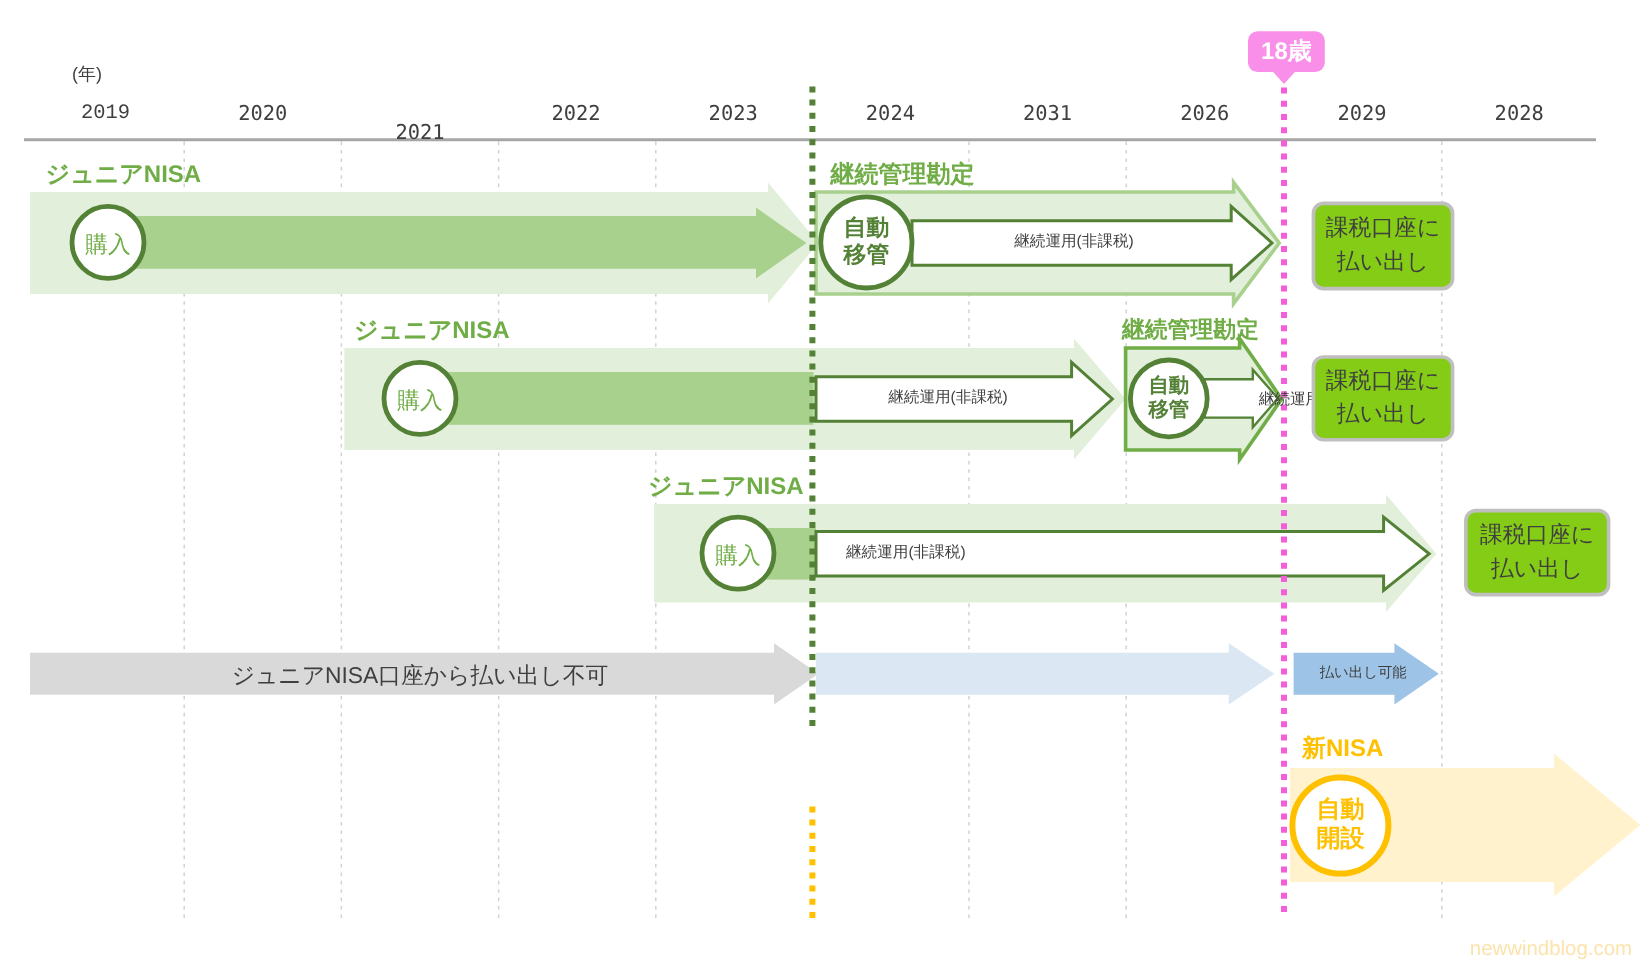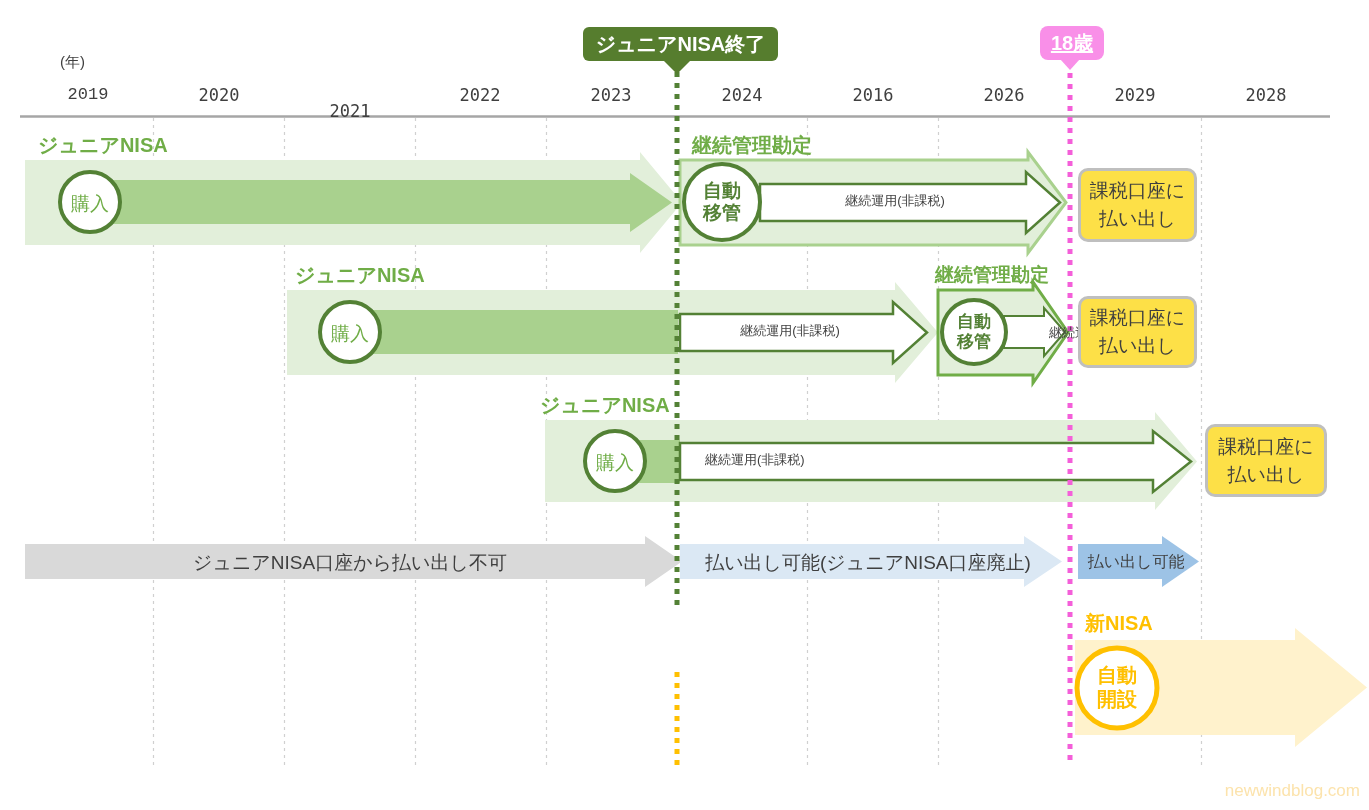--- a/index.html
+++ b/index.html
@@ -16,23 +16,23 @@
   #shapes{position:absolute;left:0;top:0;z-index:1;}
   .txt{position:absolute;z-index:2;color:var(--ink,#3f3f3f);white-space:nowrap;}
   .year{width:60px;text-align:center;font-size:17px;top:85px;font-family:"DejaVu Sans Mono","Liberation Mono",monospace;}
   .glabel{font-weight:bold;font-size:20px;color:var(--green-mid,#70ad47);}
   .circle-txt{text-align:center;z-index:3;}
   .purchase{font-size:19px;color:var(--green-mid,#70ad47);width:60px;}
   .transfer{font-weight:bold;color:var(--green-dark,#538135);}
   .arrow-txt{font-size:13px;text-align:center;}
   .badge{position:absolute;z-index:3;color:#fff;font-weight:bold;text-align:center;}
   .badge .tail{position:absolute;width:0;height:0;}
-  .payout-box{position:absolute;z-index:2;background:#fde047;border:3px solid var(--box-border,#bfbfbf);
+  .payout-box{position:absolute;z-index:2;background:#84cc16;border:3px solid var(--box-border,#bfbfbf);
     border-radius:10px;display:flex;flex-direction:column;align-items:center;justify-content:center;
-    font-size:19px;color:var(--ink,#3f3f3f);line-height:1.45;text-align:center;}
+    font-size:19px;color:var(--ink,#3f3f3f);line-height:1.45;text-align:center;margin-left:15px;}
   .watermark{font-size:17px;color:var(--watermark,#fce3ac);text-align:right;width:200px;}
 </style>
 </head>
 <body>
 
 <div id="canvas">
 
   <svg id="shapes" width="1369" height="810" viewBox="0 0 1369 810">
 
     <g stroke="#d0d0d0" stroke-width="1.2" stroke-dasharray="3 4">
@@ -79,30 +79,26 @@
     <line x1="677" y1="672" x2="677" y2="768" stroke="#ffc000" stroke-width="5" stroke-dasharray="5 6"></line>
   </svg>
 
   <div class="txt" style="left:60px;top:53px;font-size:15px;">(年)</div>
   <div class="txt year" style="left:58px;font-family:Liberation Mono, monospace;">2019</div>
   <div class="txt year" style="left:189px;">2020</div>
   <div class="txt year" style="left:320px;margin-top:16px;">2021</div>
   <div class="txt year" style="left:450px;">2022</div>
   <div class="txt year" style="left:581px;">2023</div>
   <div class="txt year" style="left:712px;">2024</div>
-  <div class="txt year" style="left:843px;">2016</div>
+  <div class="txt year" style="left:843px;">2031</div>
   <div class="txt year" style="left:974px;">2026</div>
   <div class="txt year" style="left:1105px;">2029</div>
   <div class="txt year" style="left:1236px;">2028</div>
 
-  <div class="badge" style="left:583px;top:27px;width:195px;height:34px;line-height:34px;font-size:20px;border-radius:6px;background:var(--green-badge,#567d2e);">
-    <span>ジュニアNISA終了</span>
-    <span class="tail" style="left:80px;top:33px;border-left:14px solid transparent;border-right:14px solid transparent;border-top:14px solid var(--green-badge,#567d2e);"></span>
-  </div>
-  <div class="badge" style="left:1040px;top:26px;width:64px;height:34px;line-height:34px;font-size:20px;border-radius:8px;background:var(--pink-badge,#f98fe8);text-decoration:underline;">
+  <div class="badge" style="left:1040px;top:26px;width:64px;height:34px;line-height:34px;font-size:20px;border-radius:8px;background:var(--pink-badge,#f98fe8);">
     <span>18歳</span>
     <span class="tail" style="left:20px;top:33px;border-left:10px solid transparent;border-right:10px solid transparent;border-top:11px solid var(--pink-badge,#f98fe8);"></span>
   </div>
 
   <div class="txt glabel" style="left:38px;top:132px;">ジュニアNISA</div>
   <div class="txt circle-txt purchase" style="left:60px;top:191px;">購入</div>
   <div class="txt glabel" style="left:692px;top:132px;">継続管理勘定</div>
   <div class="txt circle-txt transfer" style="left:684px;top:180px;width:76px;font-size:19px;line-height:22px;">
     <div>自動</div>
     <div>移管</div>
@@ -129,22 +125,21 @@
 
   <div class="txt glabel" style="left:540px;top:392px;">ジュニアNISA</div>
   <div class="txt circle-txt purchase" style="left:585px;top:450px;">購入</div>
   <div class="txt arrow-txt" style="left:705px;top:451px;text-align:left;">継続運用(非課税)</div>
   <div class="payout-box" style="left:1205px;top:424px;width:116px;height:67px;">
     <div>課税口座に</div>
     <div>払い出し</div>
   </div>
 
   <div class="txt arrow-txt" style="left:100px;top:550px;width:500px;font-size:19px;">ジュニアNISA口座から払い出し不可</div>
-  <div class="txt arrow-txt" style="left:688px;top:550px;width:360px;font-size:19px;">払い出し可能(ジュニアNISA口座廃止)</div>
-  <div class="txt arrow-txt" style="left:1080px;top:552px;width:112px;font-size:16px;">払い出し可能</div>
+  <div class="txt arrow-txt" style="left:1080px;top:552px;width:112px;font-size:12px;">払い出し可能</div>
 
   <div class="txt" style="left:1085px;top:610px;font-weight:bold;font-size:20px;color:var(--orange,#ffc000);">新NISA</div>
   <div class="txt circle-txt" style="left:1077px;top:663px;width:80px;font-weight:bold;font-size:20px;line-height:24px;color:var(--orange,#ffc000);">
     <div>自動</div>
     <div>開設</div>
   </div>
 
   <div class="txt watermark" style="left:1160px;top:781px;">newwindblog.com</div>
 
 </div>

